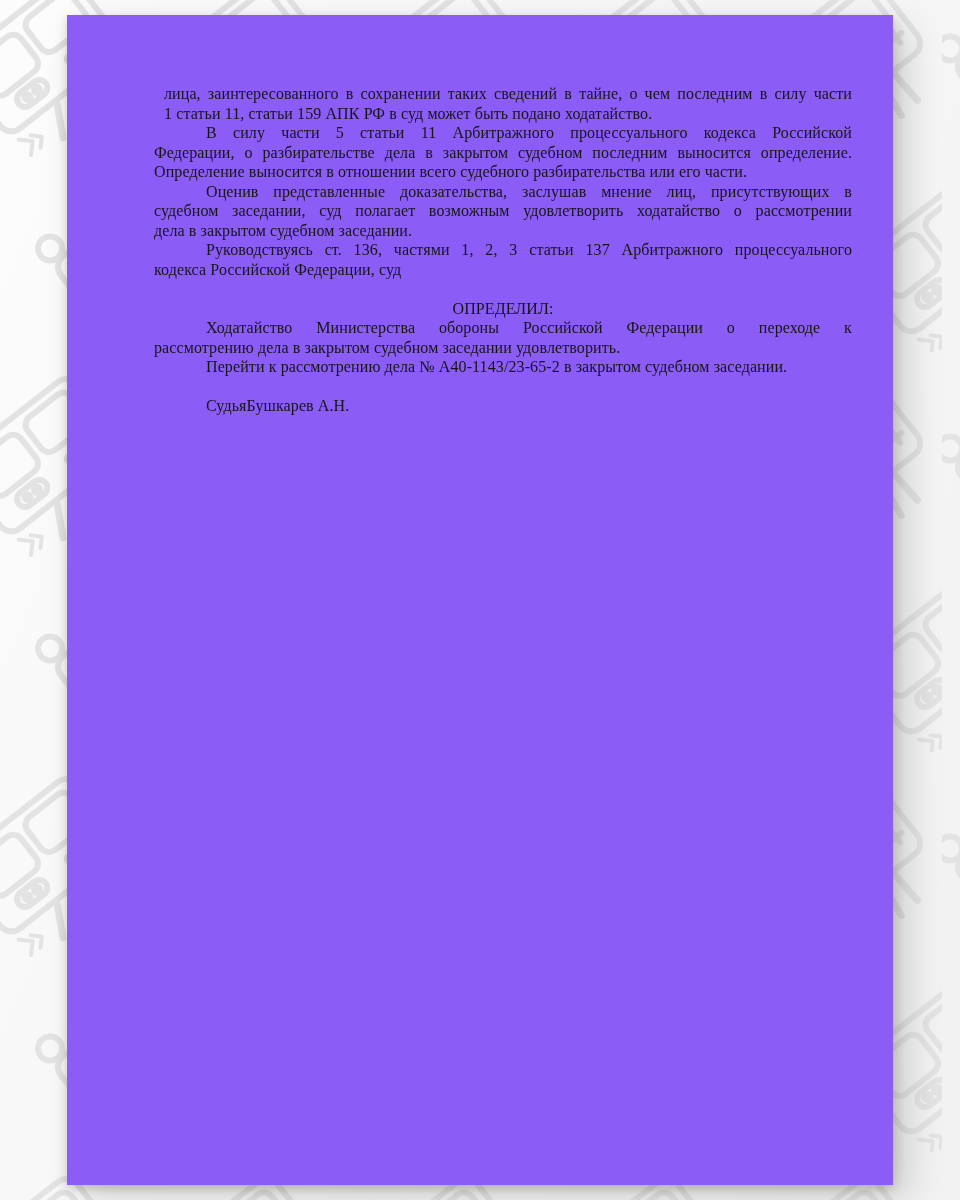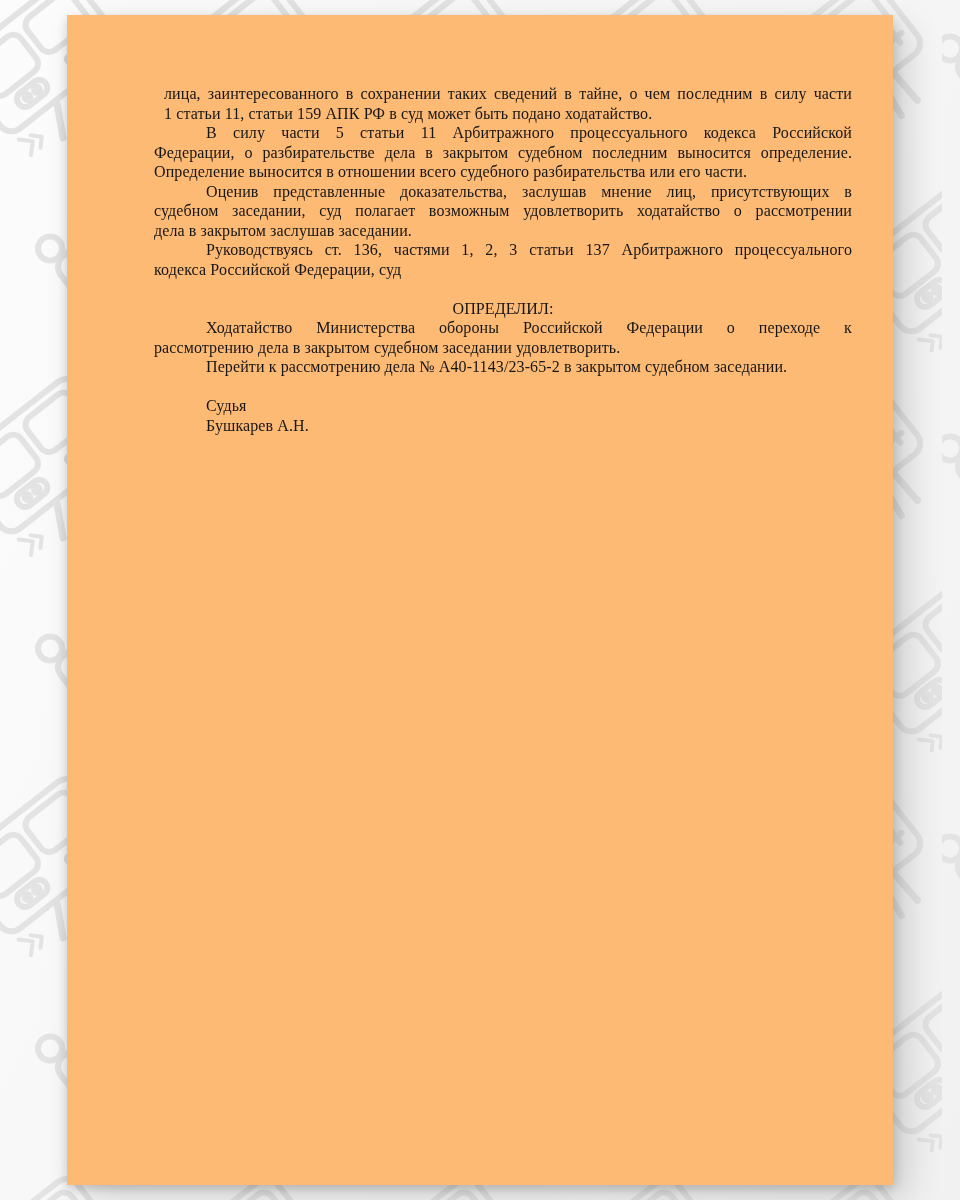--- a/index.html
+++ b/index.html
@@ -11,21 +11,21 @@
     font-family: "Liberation Serif", "DejaVu Serif", serif;
   }
   .wm-layer {
     position: absolute; left: 0; top: 0; width: 960px; height: 1200px;
     display: block;
   }
   .page {
     position: absolute;
     left: 67px; top: 15px;
     width: 826px; height: 1170px;
-    background: #fdba74;
+    background: #8b5cf6;
     box-shadow:
       14px 12px 34px rgba(0,0,0,0.16),
       4px 4px 10px rgba(0,0,0,0.10),
       -3px 3px 8px rgba(0,0,0,0.08);
   }
   .content {
     position: absolute;
     left: 87px; top: 69px;
     width: 698px;
     font-size: 16px;
@@ -41,21 +41,20 @@
   .heading {
     margin-top: 19.5px;
     text-align: center;
   }
   .sig-row {
     margin-top: 19.5px;
     display: flex;
     justify-content: flex-start;
     padding-left: 52px;
     padding-right: 14px;
-    flex-direction: column;
   }
 </style>
 </head>
 <body>
 
 <svg class="wm-layer" width="960" height="1200" viewBox="0 0 960 1200" aria-hidden="true">
   <defs>
     <g id="ico" fill="none" stroke="#e3e3e3" stroke-width="6" stroke-linejoin="round" stroke-linecap="round">
       <circle cx="10" cy="22" r="12"></circle>
       <rect x="2" y="36" width="148" height="92" rx="14"></rect>
@@ -94,21 +93,21 @@
 
     <div class="para">
       <div class="ln j ind">В силу части 5 статьи 11 Арбитражного процессуального кодекса Российской</div>
       <div class="ln j">Федерации, о разбирательстве дела в закрытом судебном последним выносится определение.</div>
       <div class="ln">Определение выносится в отношении всего судебного разбирательства или его части.</div>
     </div>
 
     <div class="para">
       <div class="ln j ind">Оценив представленные доказательства, заслушав мнение лиц, присутствующих в</div>
       <div class="ln j">судебном заседании, суд полагает возможным удовлетворить ходатайство о рассмотрении</div>
-      <div class="ln">дела в закрытом заслушав заседании.</div>
+      <div class="ln">дела в закрытом судебном заседании.</div>
     </div>
 
     <div class="para">
       <div class="ln j ind">Руководствуясь ст. 136, частями 1, 2, 3 статьи 137 Арбитражного процессуального</div>
       <div class="ln">кодекса Российской Федерации, суд</div>
     </div>
 
     <div class="heading">ОПРЕДЕЛИЛ:</div>
 
     <div class="para">

